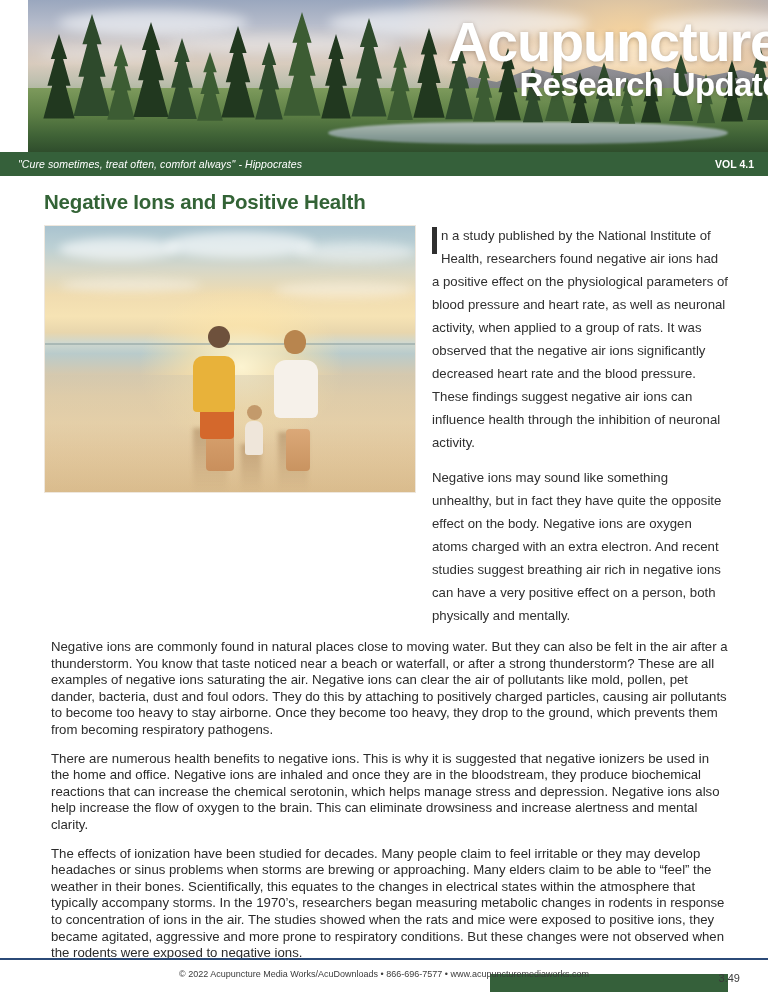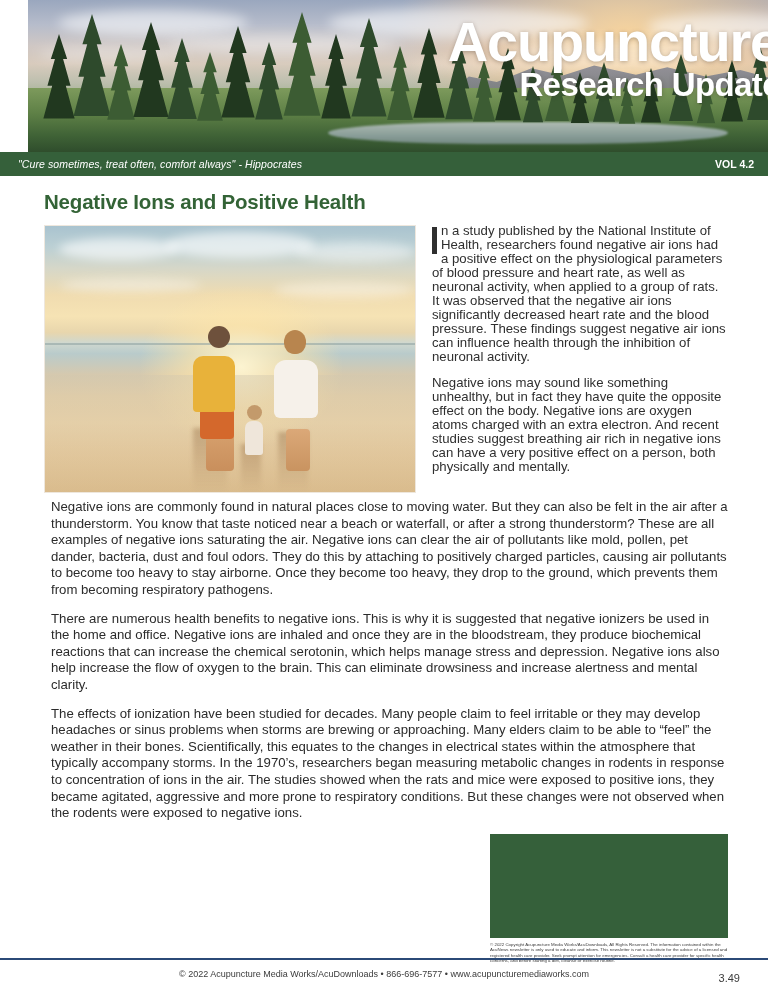--- a/index.html
+++ b/index.html
@@ -269,21 +269,21 @@
   }
   .s1 { left: 40%; width: 34px; height: 64px; }
   .s2 { left: 53%; width: 20px; height: 48px; }
   .s3 { left: 63%; width: 30px; height: 60px; }
 
   .col-right {
     overflow: hidden;
   }
   p.body {
     font-size: 13.2px;
-    line-height: 14px;
+    line-height: 23px;
     margin: 0 0 12px 0;
     color: #2f2f2f;
     text-align: left;
   }
   p.body.first {
     margin-top: 2px;
   }
   .dropcap {
     float: left;
     width: 5px;
@@ -402,21 +402,21 @@
   </div>
 
   <div class="masthead-title">
     <span class="title-line1">Acupuncture</span>
     <span class="title-line2">Research Update</span>
   </div>
 </div>
 
 <div class="quote-bar">
   <span class="quote-text">"Cure sometimes, treat often, comfort always" - Hippocrates</span>
-  <span class="vol-text">VOL 4.2</span>
+  <span class="vol-text">VOL 4.1</span>
 </div>
 
 <div class="page-body">
 
   <h1 class="headline">Negative Ions and Positive Health</h1>
 
   <div class="top-block">
     <figure class="hero-figure">
       <div class="beach">
         <div class="beach-cloud bc1"></div>

